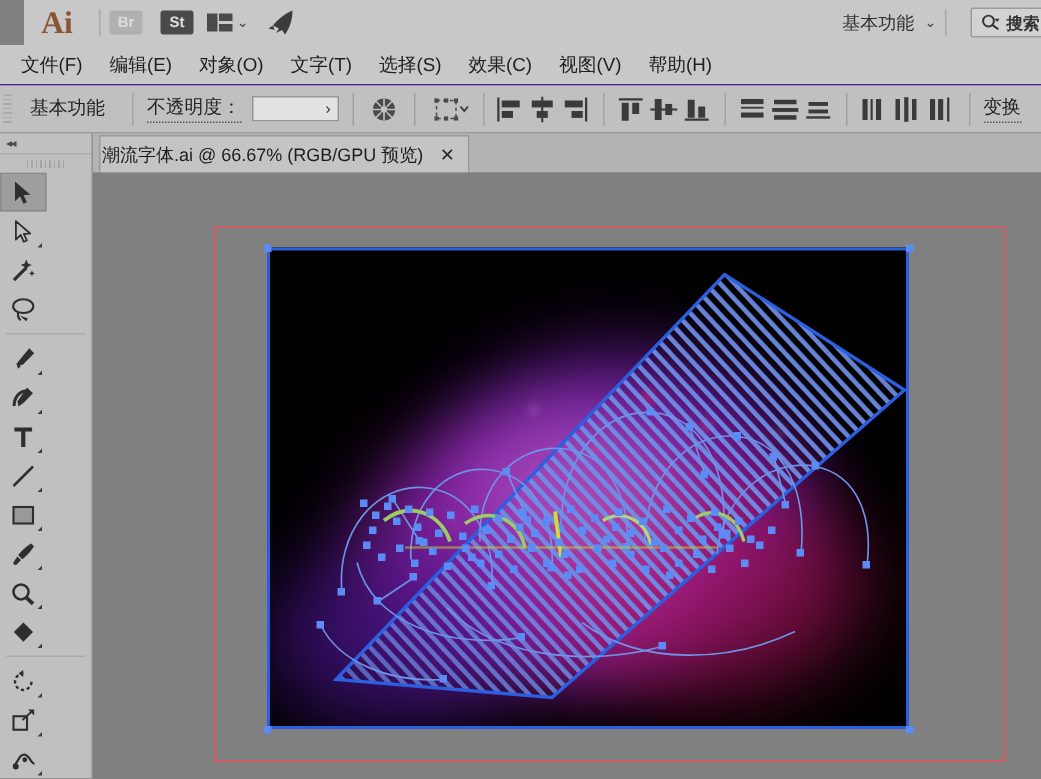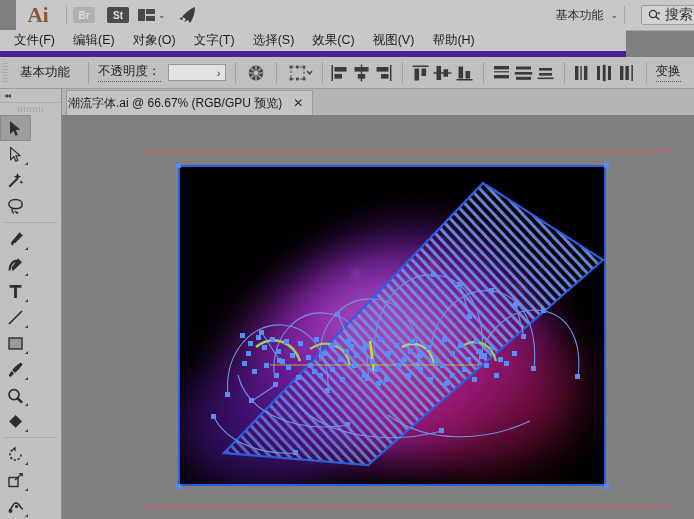--- a/index.html
+++ b/index.html
@@ -38,26 +38,26 @@
   .chev{font-size:9px;color:#3a3a3a;}
   .rocket{margin-left:12px;color:#3c3c3c;display:flex;align-items:center;}
   .ws-area{margin-left:auto;display:flex;align-items:center;height:30px;}
   .ws-label{font-size:12px;color:#303030;}
   .ws-chev{font-size:9px;color:#3a3a3a;margin-left:7px;}
   .search-box{
     display:flex;align-items:center;gap:4px;
     background:#d2d2d2;border:1px solid #9d9d9d;border-radius:2px;
     height:18px;padding:0 8px 0 6px;margin-left:10px;margin-right:8px;
   }
-  .search-box .txt{font-size:14px;color:#333;}
+  .search-box .txt{font-size:11px;color:#333;font-weight:bold;}
 
   
   .menubar{
-    position:absolute;left:0;top:30px;width:626px;height:27px;
-    background:#c8c8c8;border-bottom:6px solid #4c1d95;
+    position:absolute;left:0;top:30px;width:694px;height:27px;
+    background:#c8c8c8;border-bottom:1px solid #4c1d95;
     display:flex;align-items:center;padding-left:5px;box-sizing:border-box;
   }
   .menu-item{
     font-size:12.5px;color:#1e1e1e;padding:3px 9px;white-space:nowrap;
   }
 
   
   .controlbar{
     position:absolute;left:0;top:57px;width:694px;height:32px;
     background:#c0c0c0;border-bottom:1px solid #9a9a9a;

